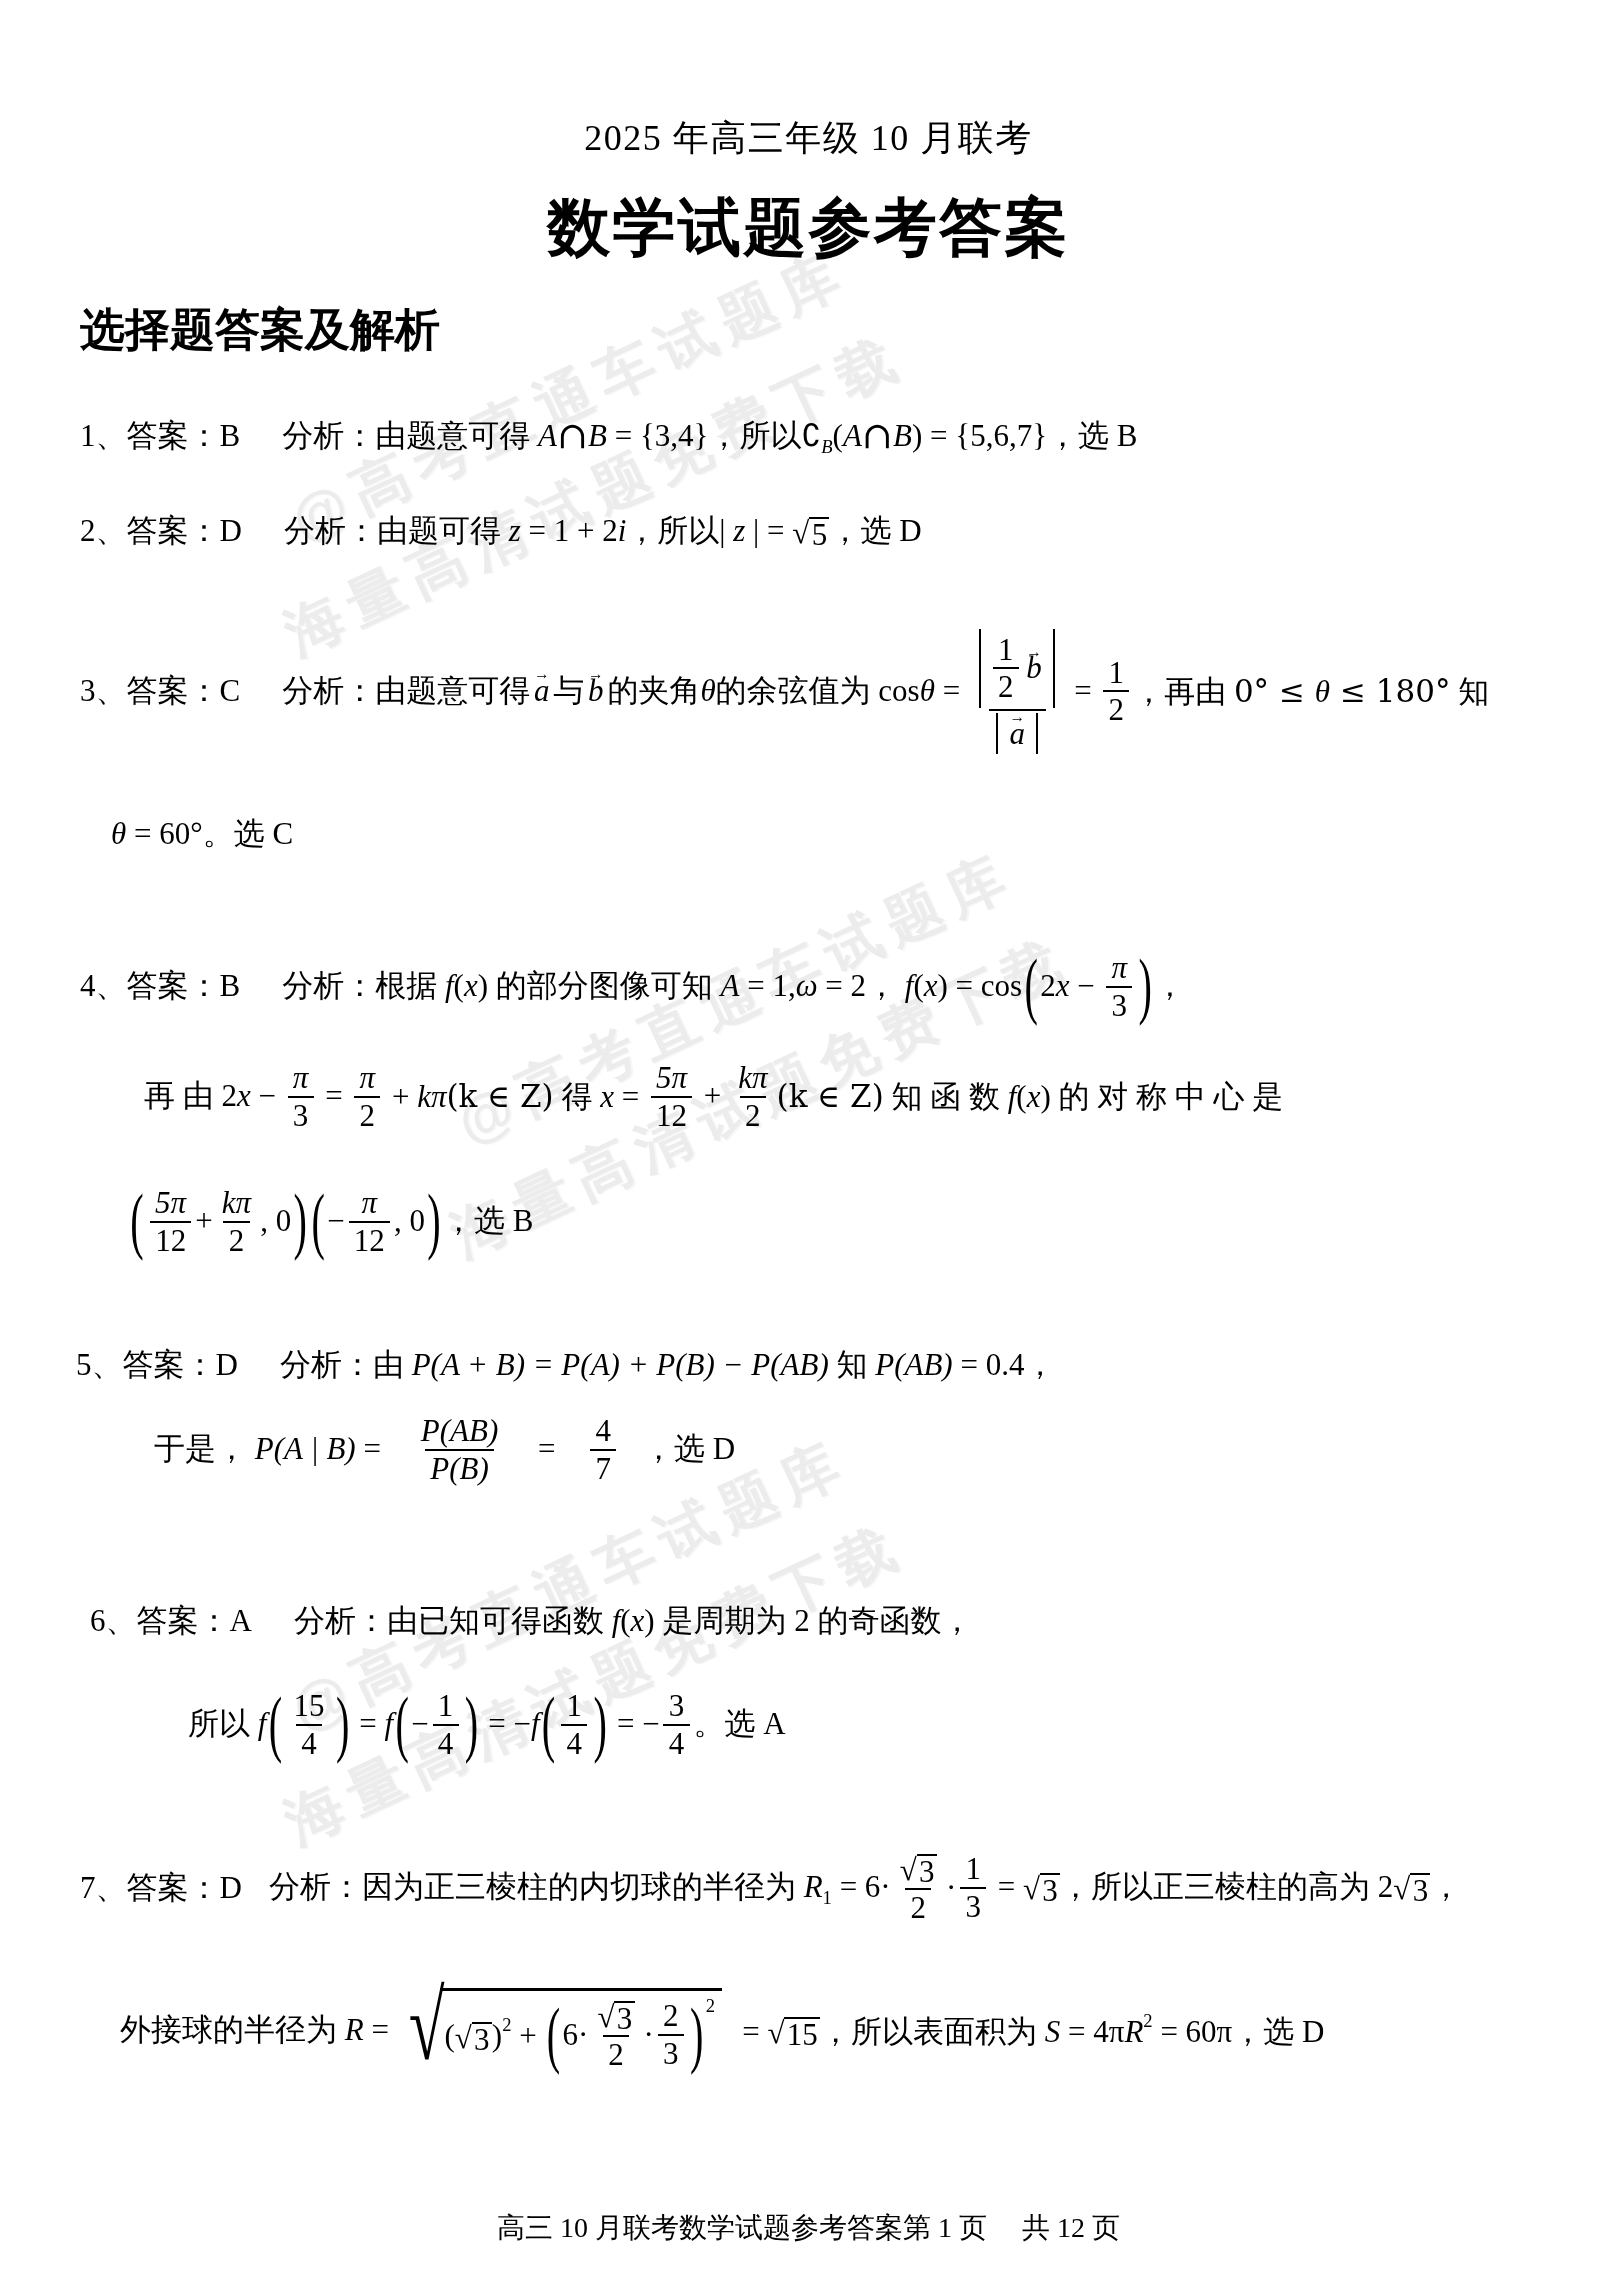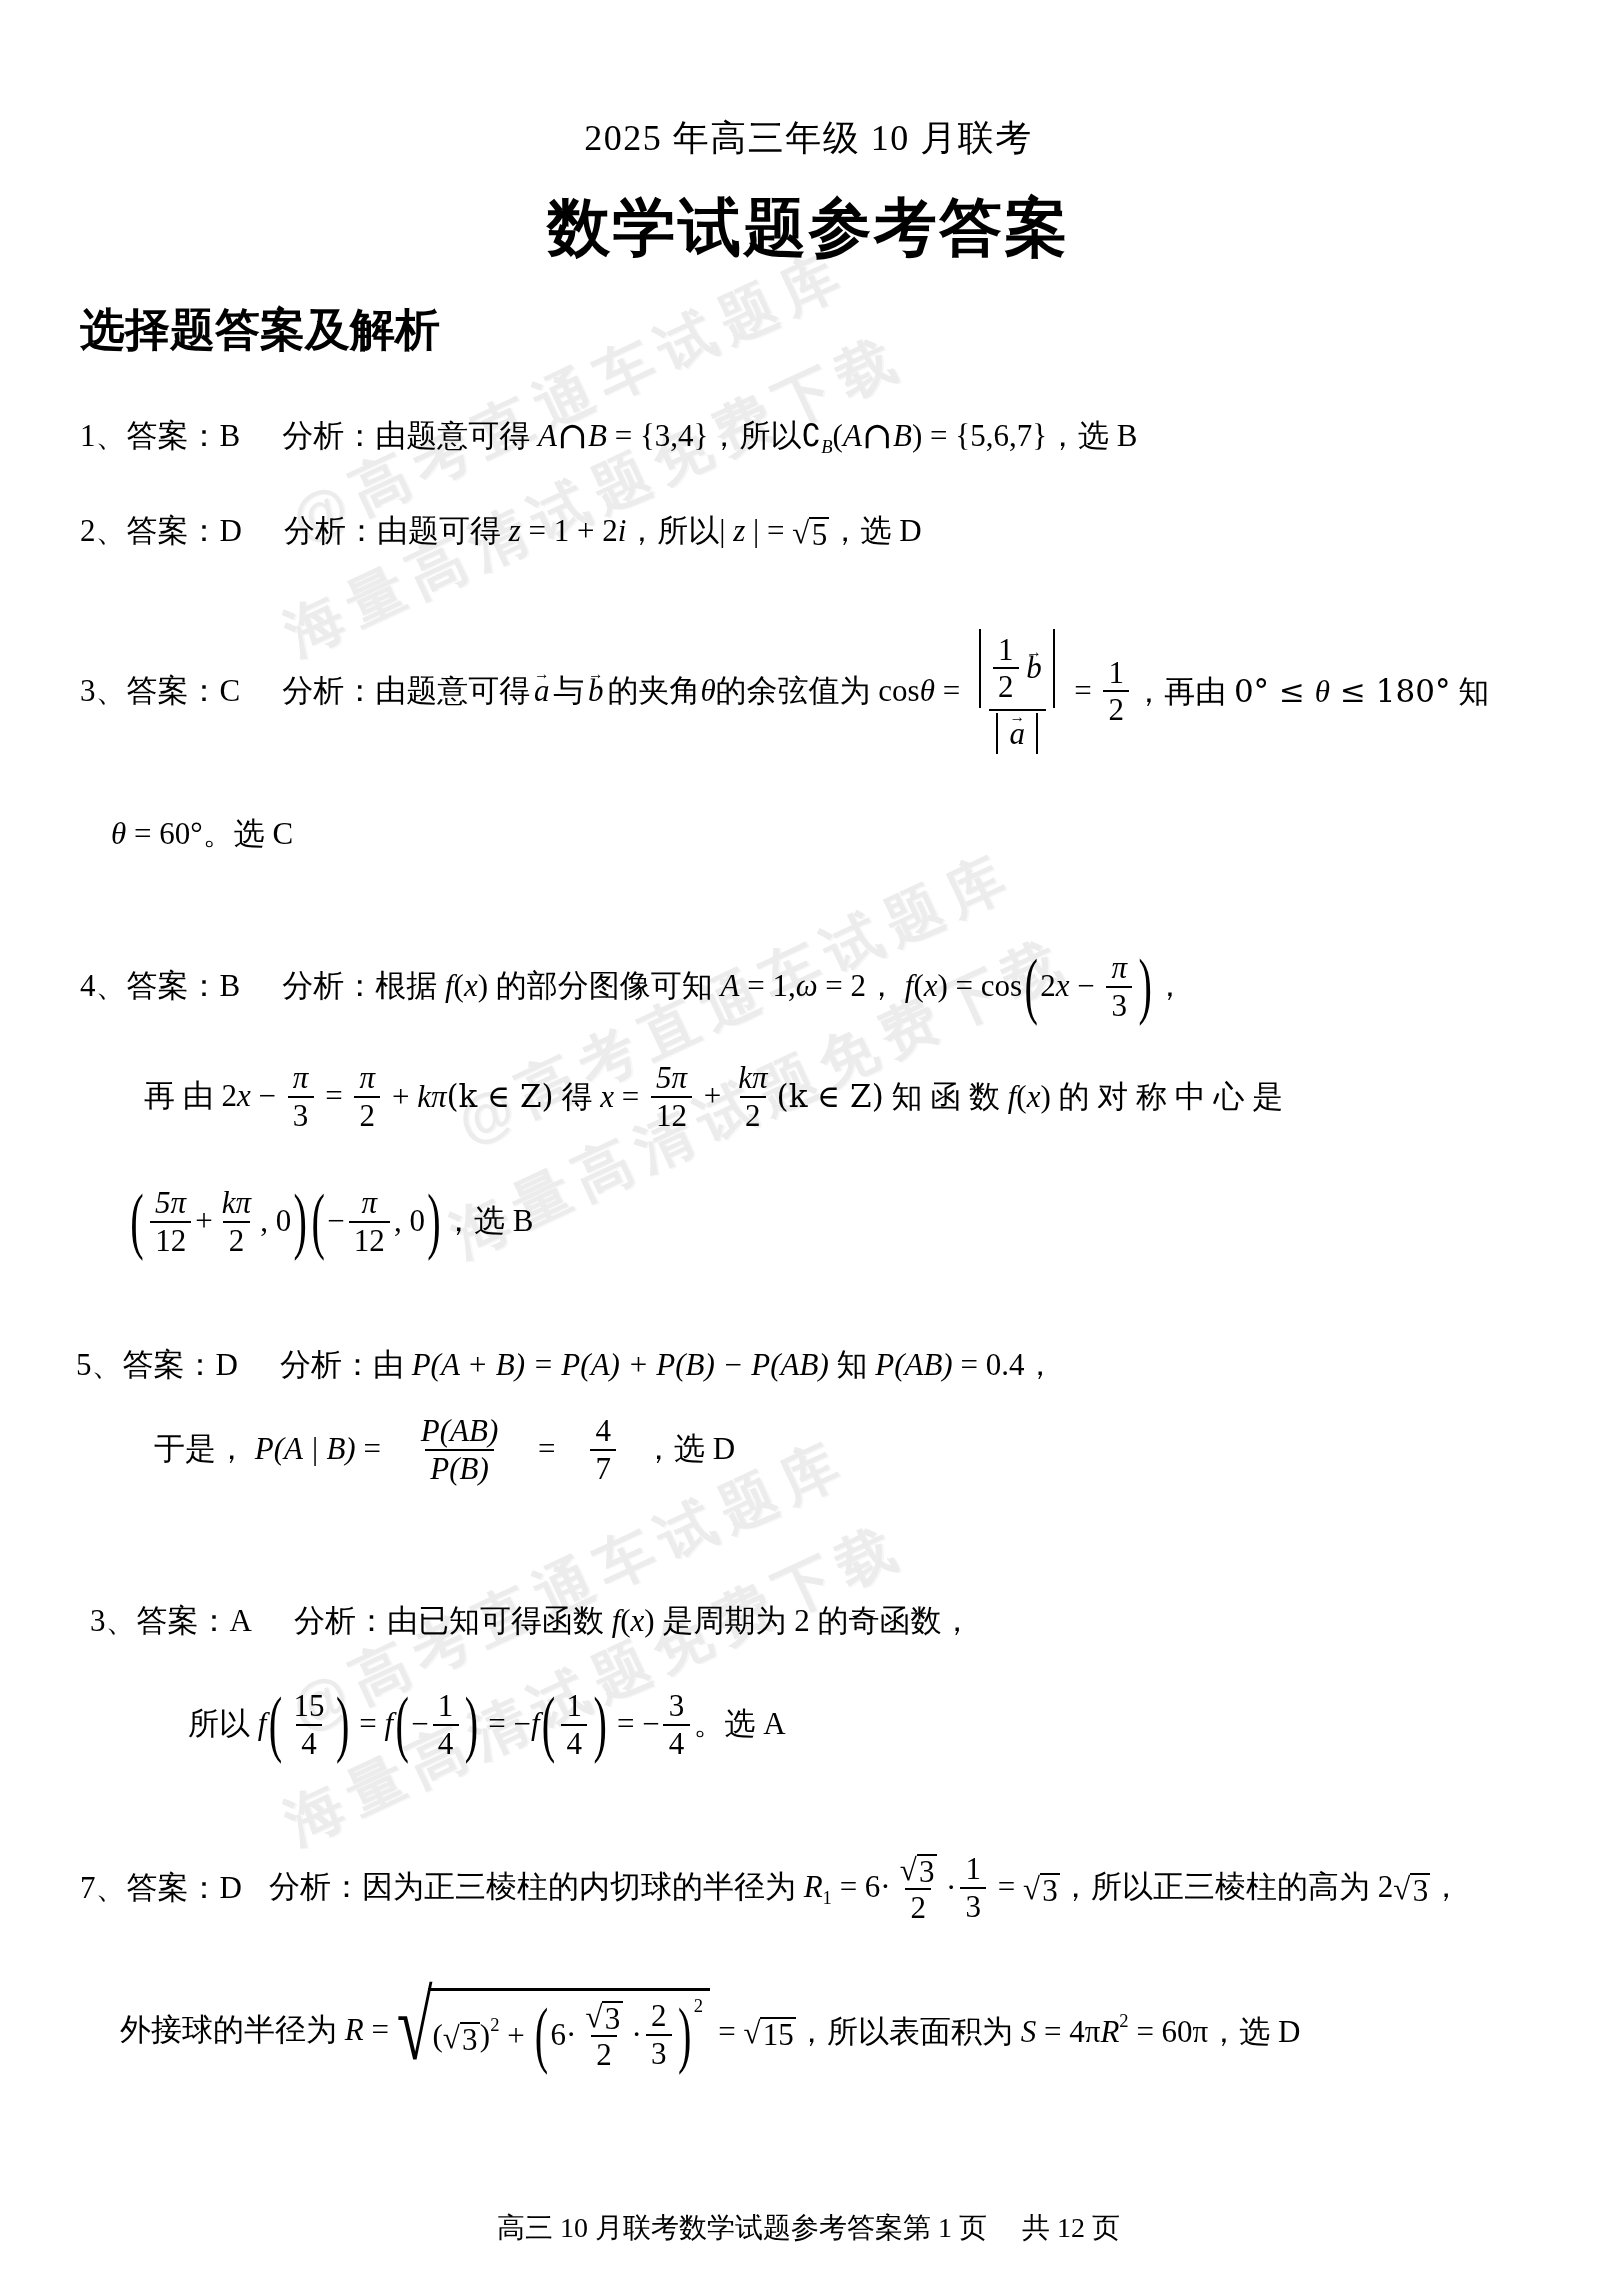--- a/index.html
+++ b/index.html
@@ -147,21 +147,21 @@
 
     <div class="line" style="top:1413px;left:154px;gap:23px;">
       <span class="run"><span>于是， </span><span class="v">P(A | B)</span><span> = </span></span>
       <span class="frac"><span class="fn v">P(AB)</span><span class="fd v">P(B)</span></span>
       <span class="run"><span> = </span></span>
       <span class="frac"><span class="fn">4</span><span class="fd">7</span></span>
       <span class="run"><span>，选 D</span></span>
     </div>
 
     <div class="line" style="top:1602px;left:90px;">
-      <span class="run qno">3、答案：A</span>
+      <span class="run qno">6、答案：A</span>
       <span class="run"><span>分析：由已知可得函数 </span><span class="v">f</span><span>(</span><span class="v">x</span><span>)</span><span> 是周期为 2 的奇函数，</span></span>
     </div>
 
     <div class="line" style="top:1688px;left:188px;">
       <span class="run"><span>所以 </span><span class="v">f</span></span>
       <span class="bp">(</span>
       <span class="frac"><span class="fn">15</span><span class="fd">4</span></span>
       <span class="bp">)</span>
       <span class="run"><span> = </span><span class="v">f</span></span>
       <span class="bp">(</span>
@@ -179,21 +179,21 @@
 
     <div class="line" style="top:1850px;left:80px;">
       <span class="run qno" style="margin-right:27px;">7、答案：D</span>
       <span class="run"><span>分析：因为正三棱柱的内切球的半径为 </span><span class="v">R</span><span class="sub">1</span><span> = 6·</span></span>
       <span class="frac"><span class="fn"><span class="sq"><span class="sr">√</span><span class="sb">3</span></span></span><span class="fd">2</span></span>
       <span class="run"><span>·</span></span>
       <span class="frac"><span class="fn">1</span><span class="fd">3</span></span>
       <span class="run"><span> = </span><span class="sq"><span class="sr">√</span><span class="sb">3</span></span><span>，所以正三棱柱的高为 2</span><span class="sq"><span class="sr">√</span><span class="sb">3</span></span><span>，</span></span>
     </div>
 
-    <div class="line" style="top:1988px;left:120px;">
+    <div class="line" style="top:1988px;left:120px;gap:12px;">
       <span class="run"><span>外接球的半径为 </span><span class="v">R</span><span> = </span></span>
       <span class="bigroot">
         <span class="brs">√</span>
         <span class="brb"><span class="run"><span>(</span><span class="sq"><span class="sr">√</span><span class="sb">3</span></span><span>)</span><span class="sup">2</span><span> + </span></span><span class="bp">(</span><span class="run"><span>6·</span></span><span class="frac"><span class="fn"><span class="sq"><span class="sr">√</span><span class="sb">3</span></span></span><span class="fd">2</span></span><span class="run"><span>·</span></span><span class="frac"><span class="fn">2</span><span class="fd">3</span></span><span class="bp">)</span><span class="fsup">2</span></span>
       </span>
       <span class="run"><span> = </span><span class="sq"><span class="sr">√</span><span class="sb">15</span></span><span>，所以表面积为 </span><span class="v">S</span><span> = 4π</span><span class="v">R</span><span class="sup">2</span><span> = 60π</span><span>，选 D</span></span>
     </div>
 
     <div class="footer">
       <span>高三 10 月联考数学试题参考答案第 1 页</span><span class="fgap"></span><span>共 12 页</span>

